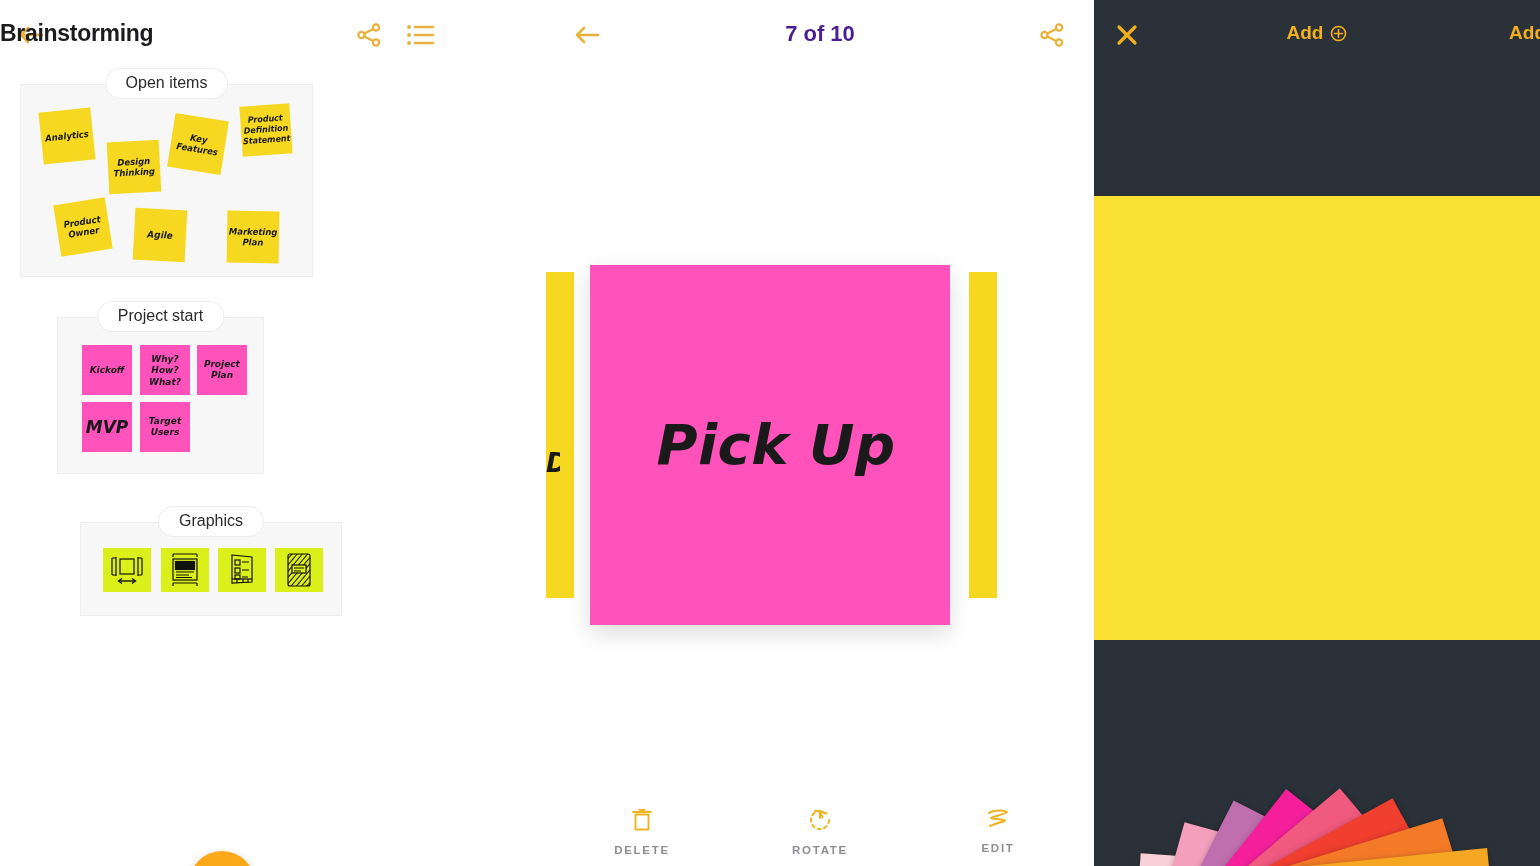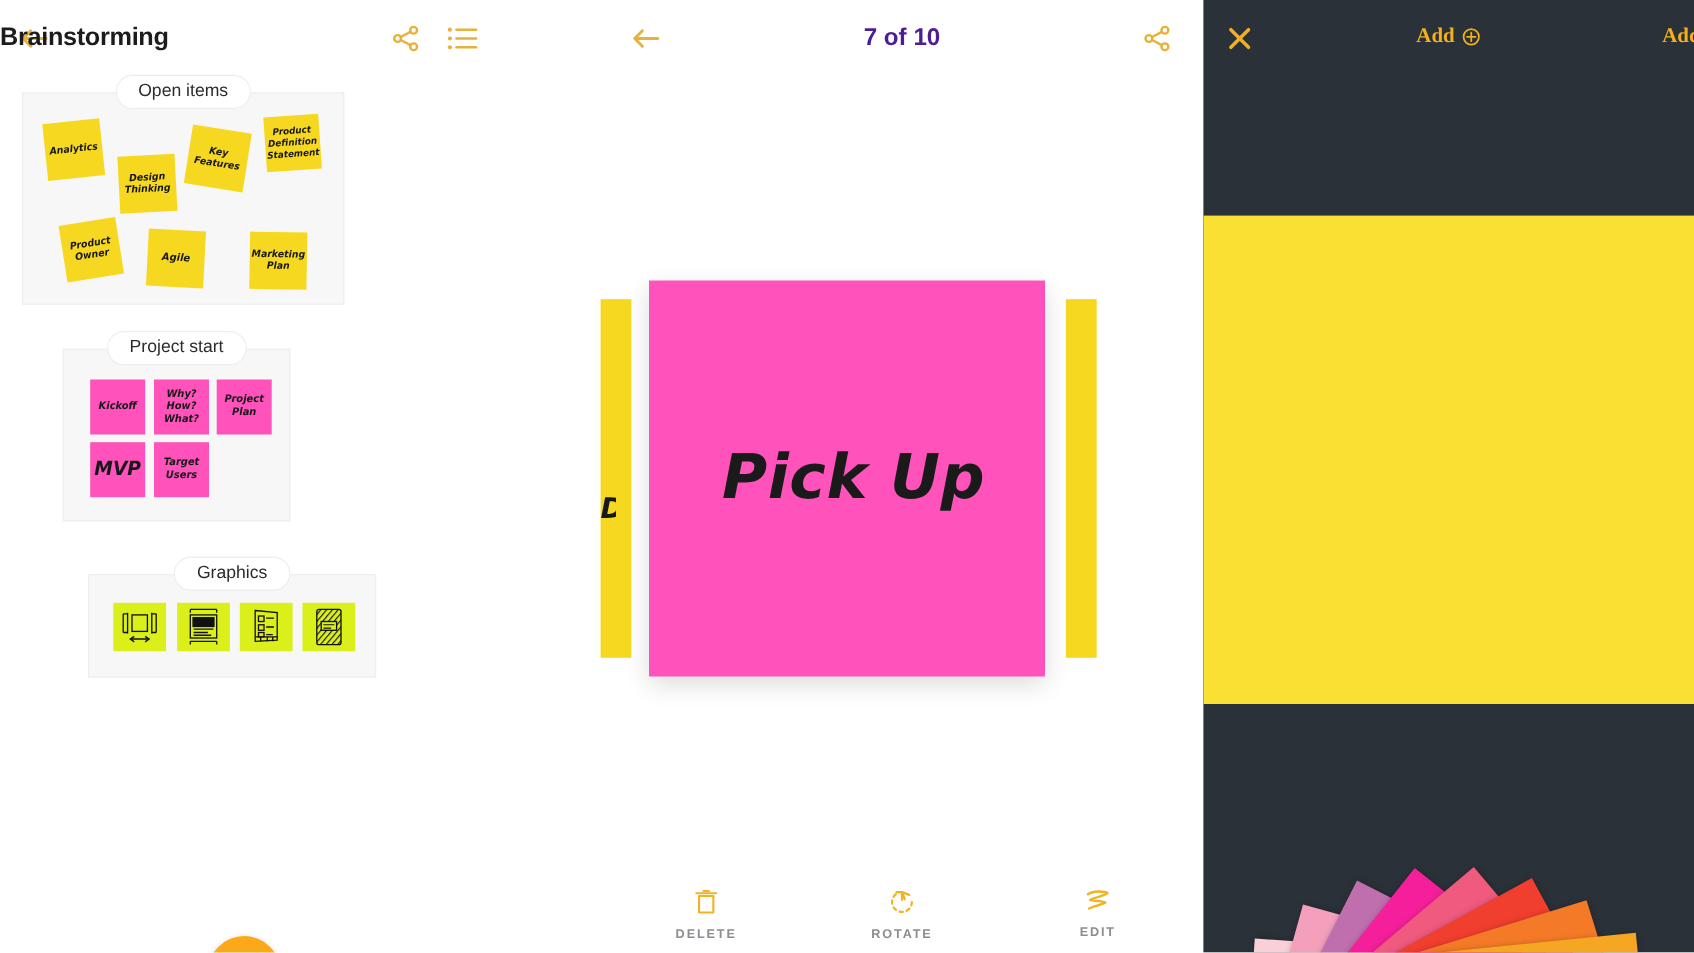--- a/index.html
+++ b/index.html
@@ -120,21 +120,21 @@
     background: #f7d821;
   }
   .card-side.left  { left: 0px; }
   .card-side.right { left: 423px; }
   .card-side.left .peek {
     position:absolute; left: 0px; top: 176px;
     font-family:"DejaVu Sans", sans-serif; font-style:italic; font-weight:bold;
     font-size: 26px; color:#17181a; overflow:hidden; width: 14px;
   }
   .card-main {
-    position: absolute; left: 44px; top: 0;
+    position: absolute; left: 44px; top: 10px;
     width: 360px; height: 360px;
     background: #ff52ba;
     box-shadow: 0 8px 22px rgba(0,0,0,0.14);
     display: flex; 
     align-items: center; justify-content: center;
     cursor: pointer;
     padding-left: 12px;
   }
   .card-main .line {
     font-family: "DejaVu Sans", sans-serif;
@@ -153,21 +153,21 @@
   .tool-label { font-size: 11.5px; letter-spacing: 1.7px; color: #8d8d93; font-weight: bold;}
 
   
   .panel-right {
     position: relative;
     width: 446px; height: 866px;
     background: #2b3138;
     flex: 0 0 446px;
     overflow: hidden;
   }
-  .r-top { position: relative; height: 70px; font-family: Liberation Serif, serif; }
+  .r-top { position: relative; height: 70px; }
   .r-close { position: absolute; left: 18px; top: 20px; width: 30px; height: 30px; cursor:pointer;}
   .r-add-center {
     position: absolute; left: 0; right: 0; top: 22px;
     text-align: center;
     color: #f3b01c; font-size: 19px; font-weight: bold;
     display:flex; align-items:center; justify-content:center; gap:7px;
   }
   .r-add-right {
     position: absolute; right: -6px; top: 22px;
     color: #f3b01c; font-size: 19px; font-weight: bold; cursor: pointer;

